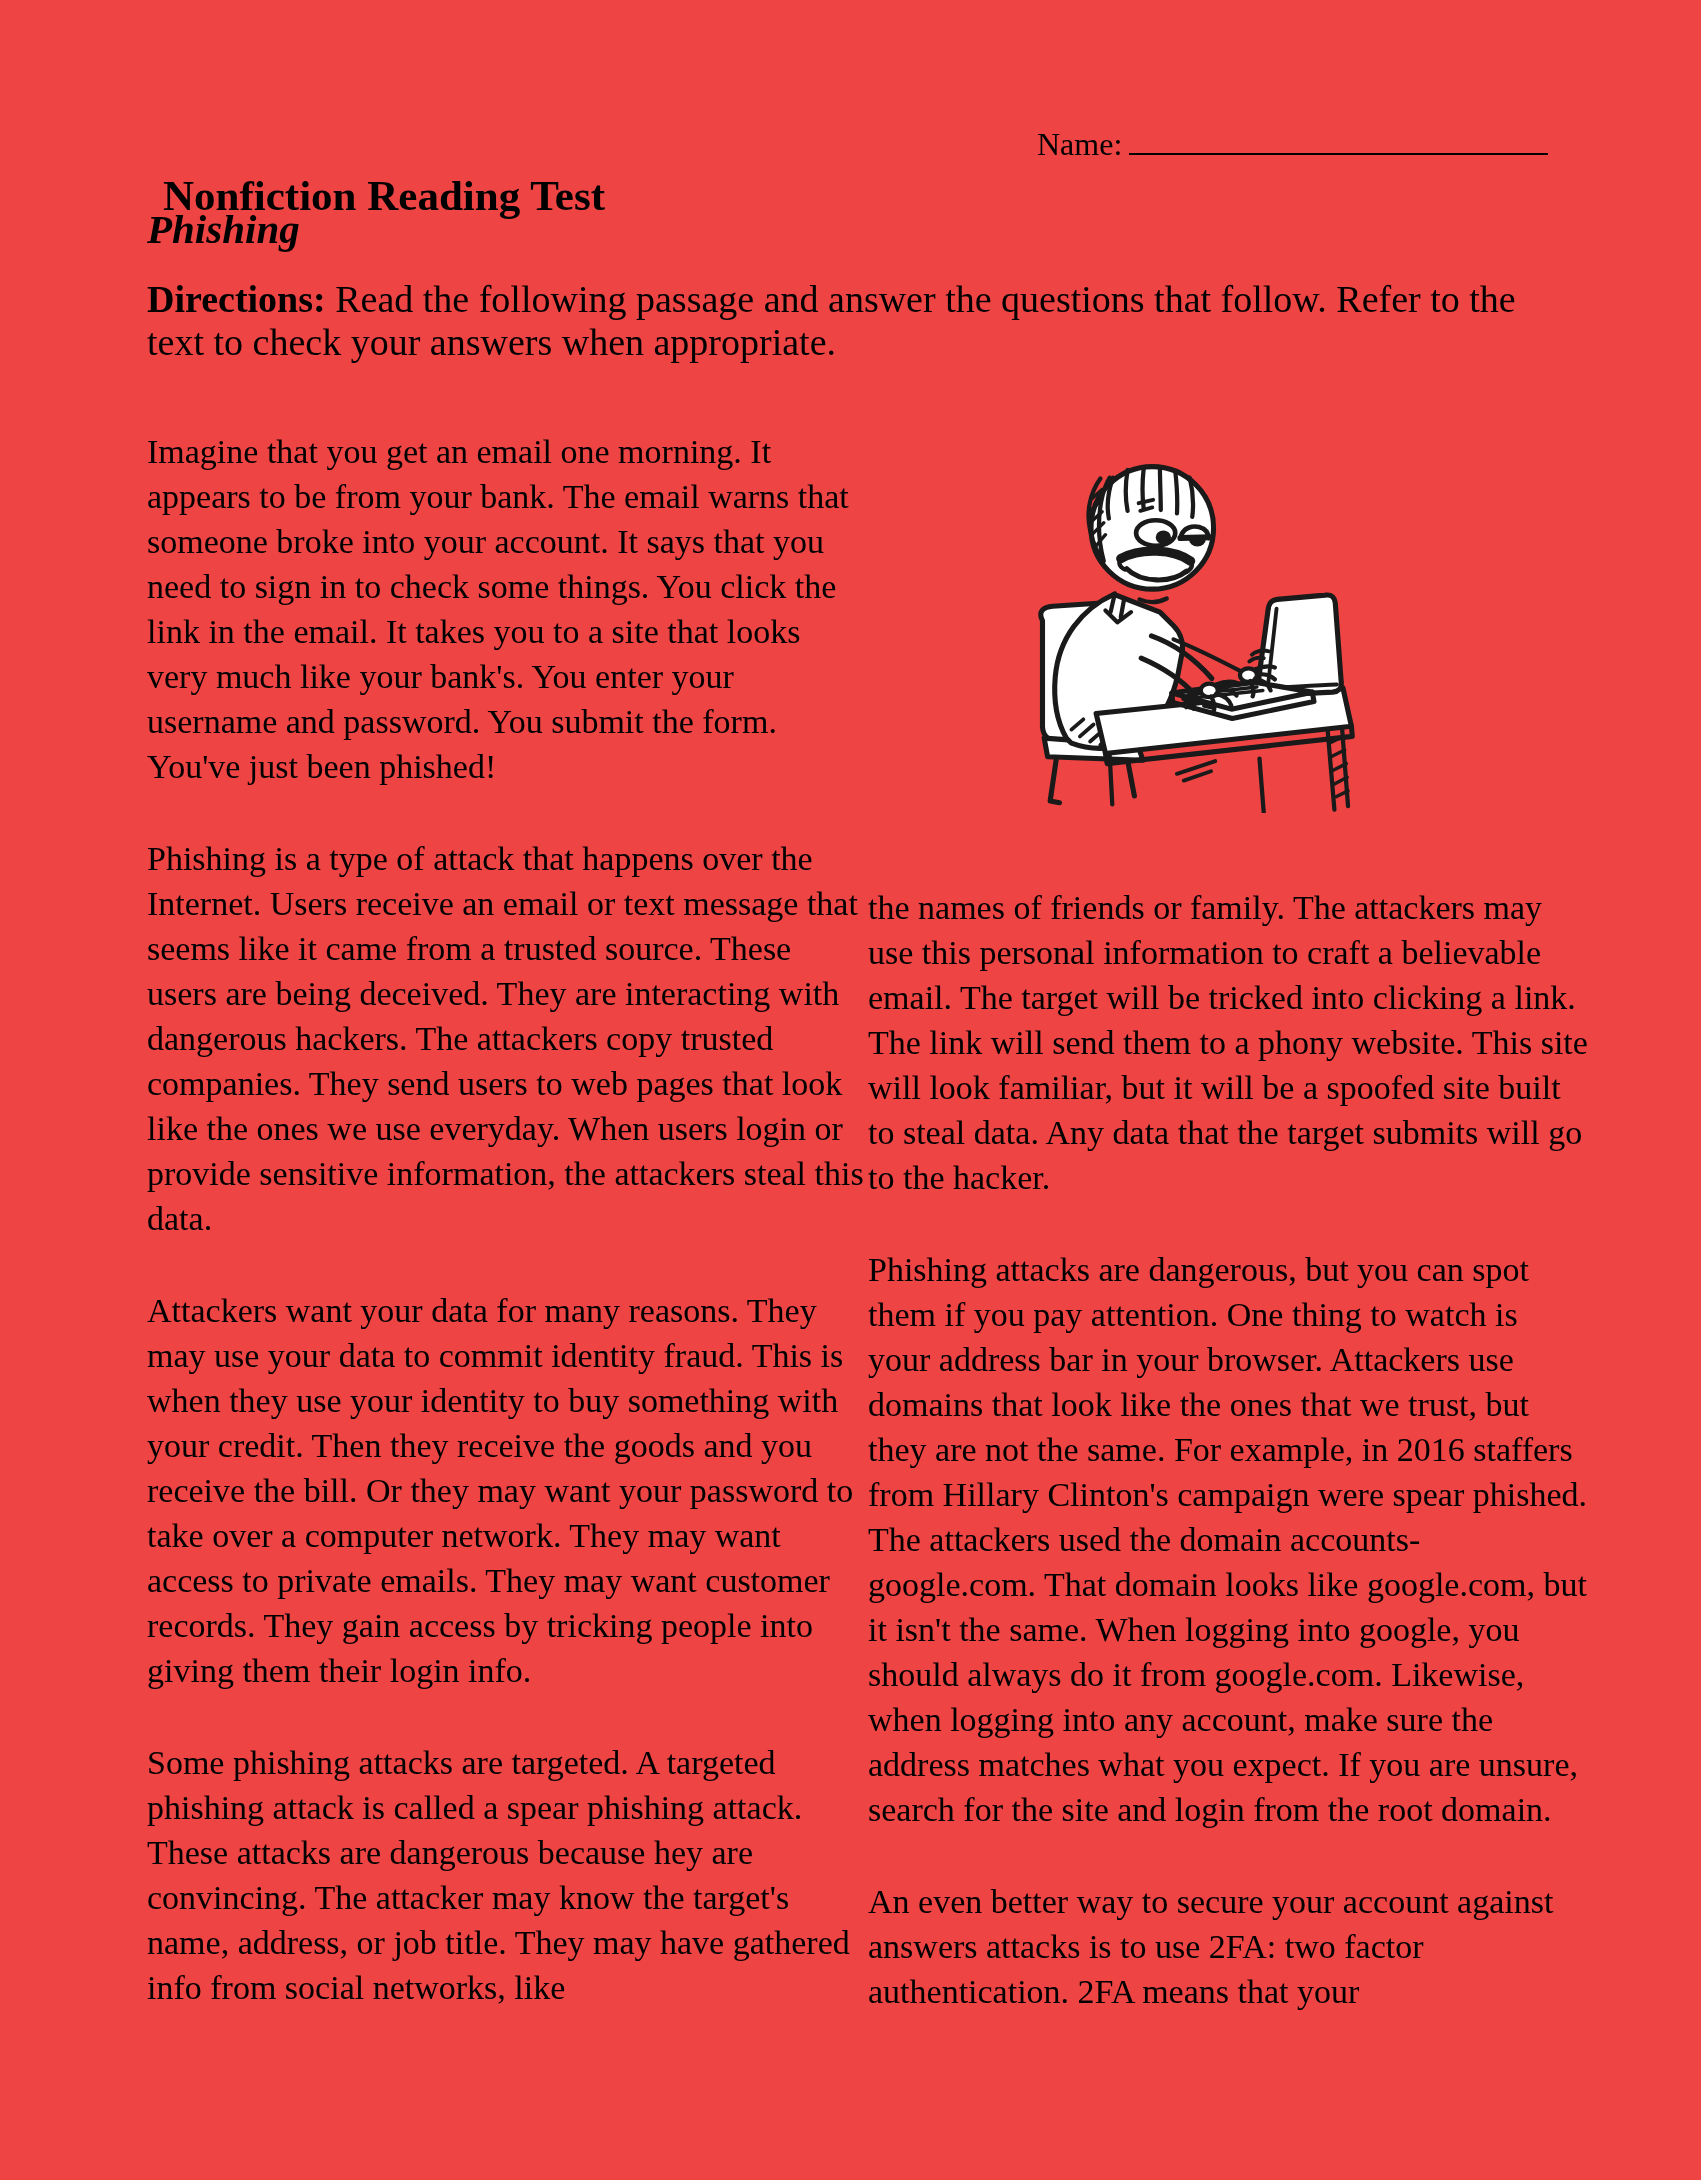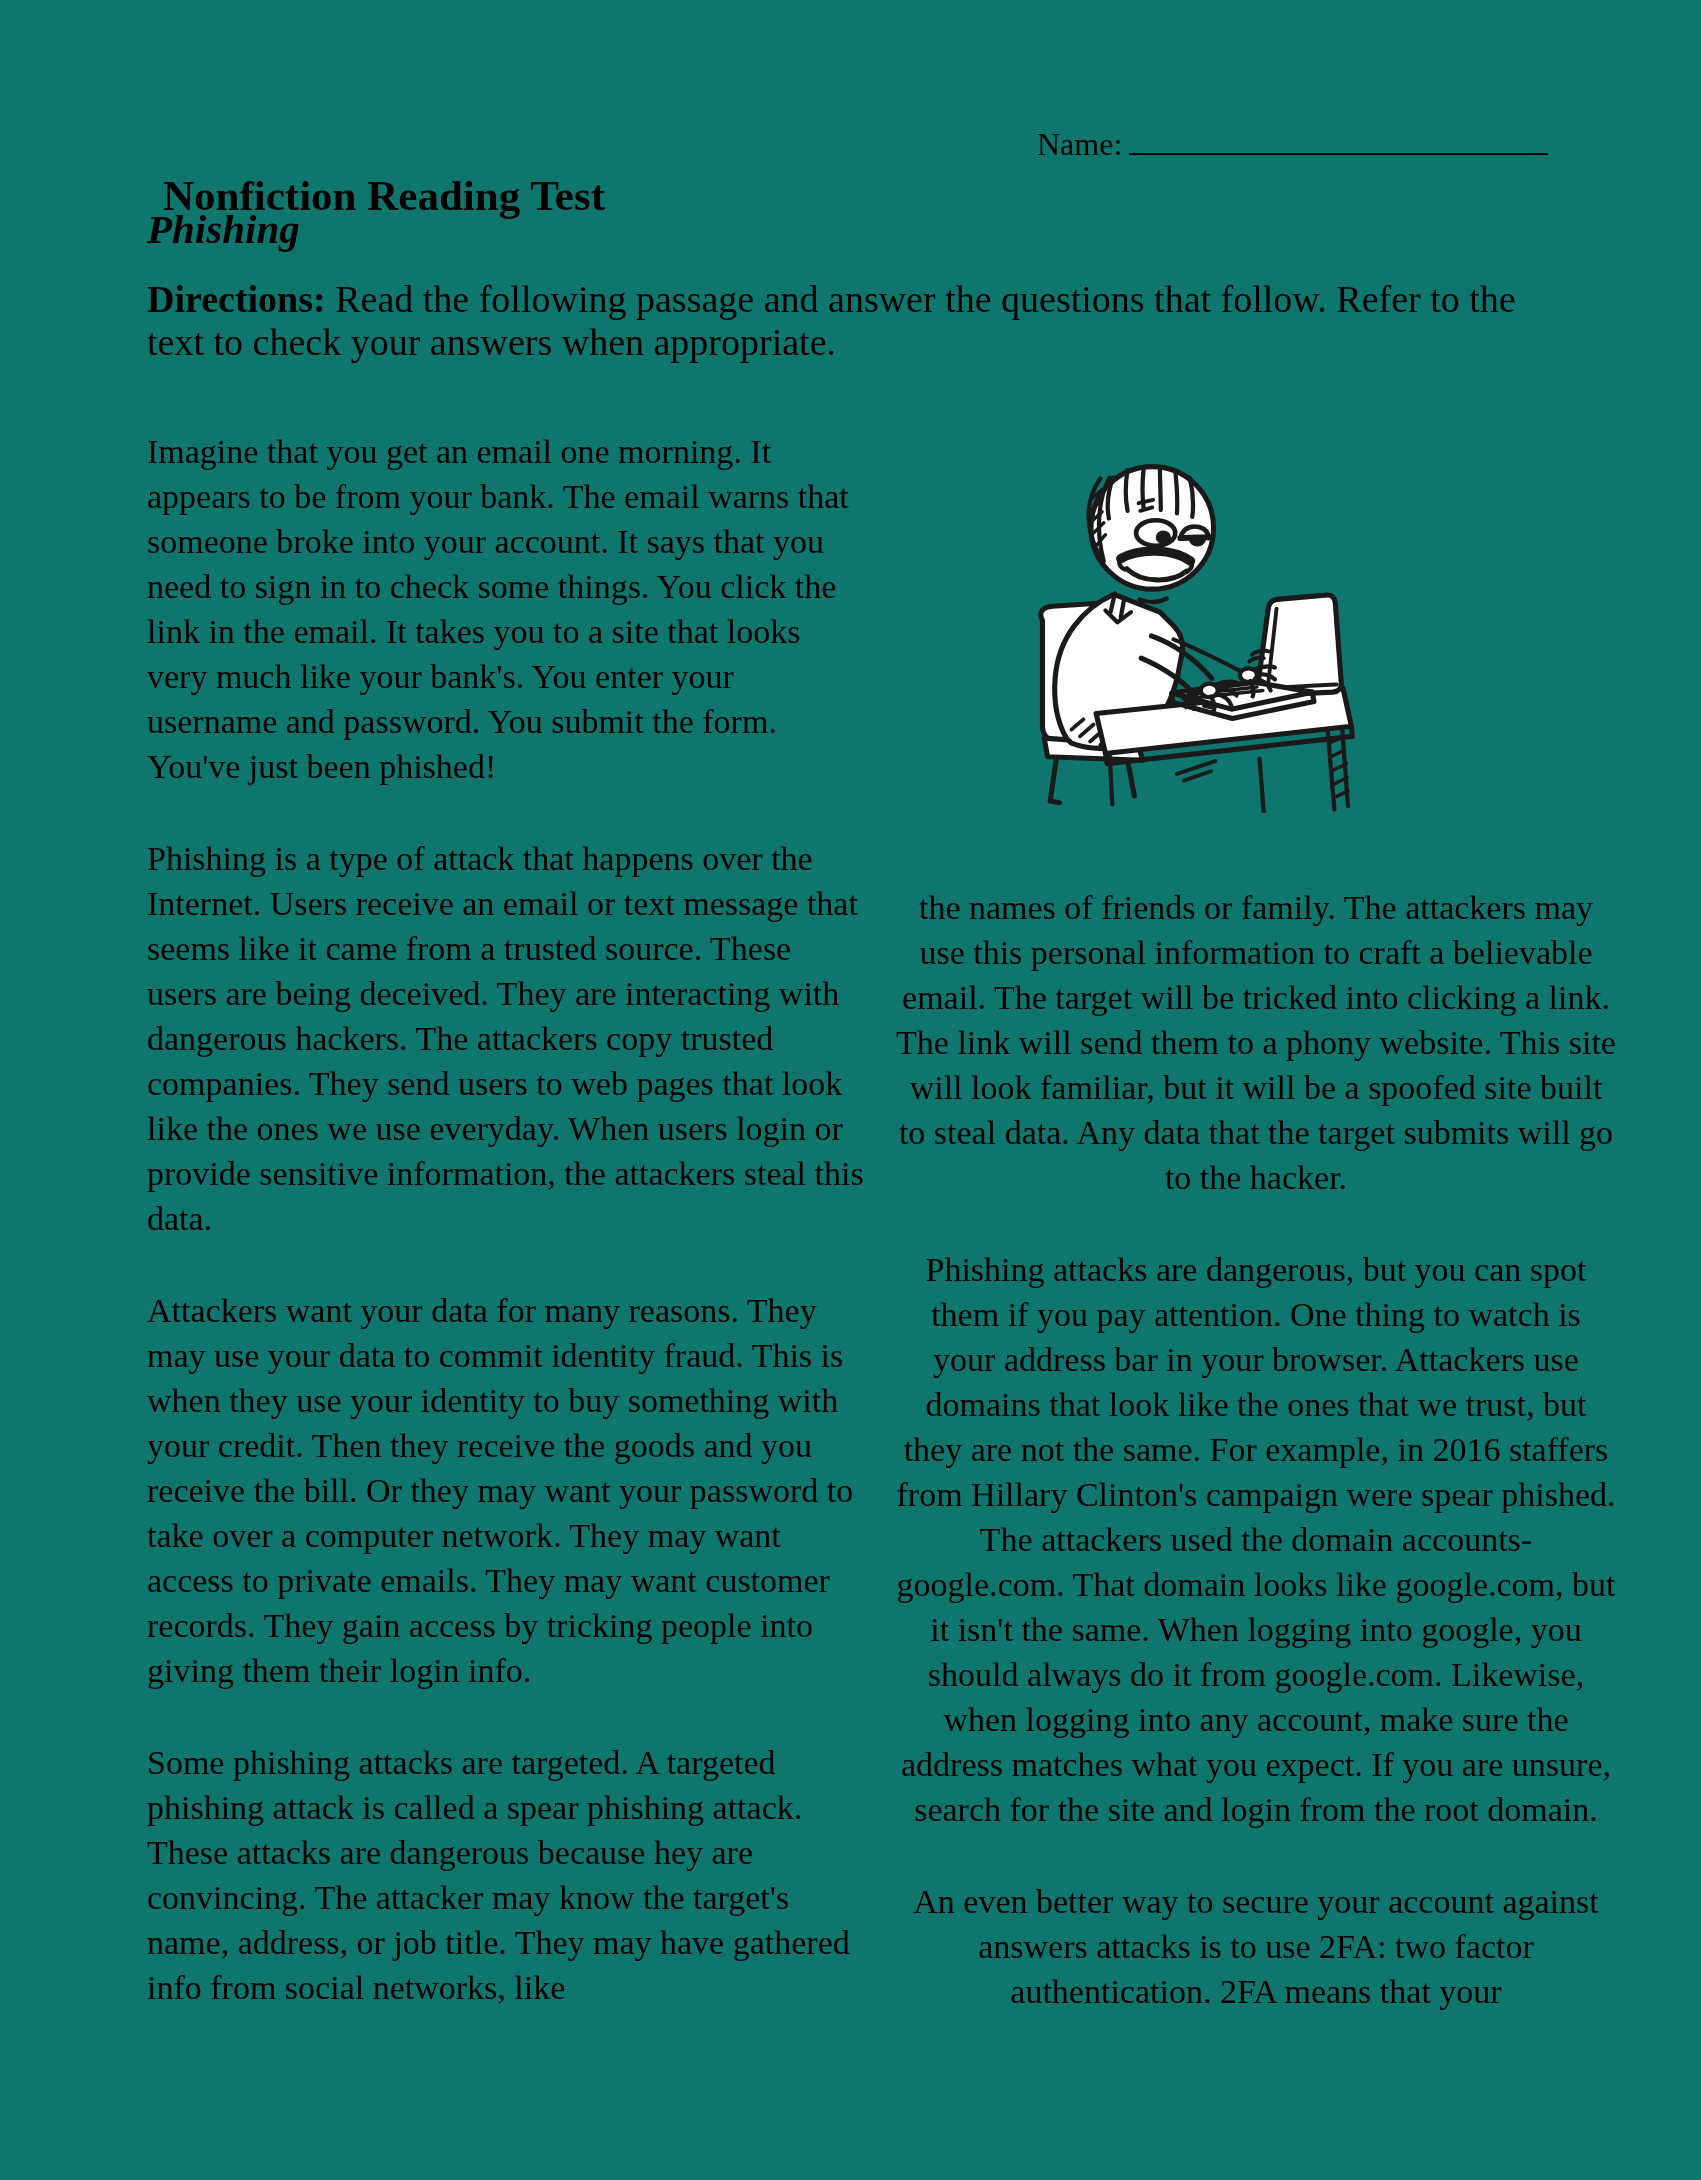--- a/index.html
+++ b/index.html
@@ -1,31 +1,31 @@
 <!DOCTYPE html>
 <html style="font-size:13.6px"><head>
 <meta charset="utf-8">
 <style>
   html,body { margin:0; padding:0; background:#888; }
   .page {
     position:relative; width:1701px; height:2181px;
-    background:#0f766e; color:#000;
+    background:#ef4444; color:#000;
     font-family:"Liberation Serif", serif;
     overflow:hidden;
   }
   .name-row { position:absolute; left:1037px; top:124px; font-size:32px; white-space:nowrap; }
   .name-line { display:inline-block; width:419px; height:29px; border-bottom:2.6px solid #000; margin-left:6.8px; vertical-align:baseline; }
   .title { position:absolute; left:147px; top:155px; margin:16px; font-size:43px; font-weight:bold; line-height:1.15; }
   .subtitle { position:absolute; left:147px; top:206px; margin:0; font-size:41px; font-weight:bold; font-style:italic; line-height:1.15; }
   .directions { position:absolute; left:147px; top:278px; width:1405px; margin:0; font-size:38px; line-height:43px; }
   .directions b { font-weight:bold; }
   .col { position:absolute; font-size:34px; line-height:45px; text-align:left; }
   .col p { margin:8px 0 47px 0; }
   .col-left  { left:147px;  top:421px;  width:720px; }
-  .col-right { left:896px; top:877px; width:720px;text-align:center; }
+  .col-right { left:868px; top:877px; width:720px; }
   .illustration { position:absolute; left:971px; top:430px; width:400px; height:383px; }
   .illustration path, .illustration ellipse, .illustration circle, .illustration line {
     vector-effect:none;
   }
 </style>
 </head>
 <body>
 
 <div class="page">
 

